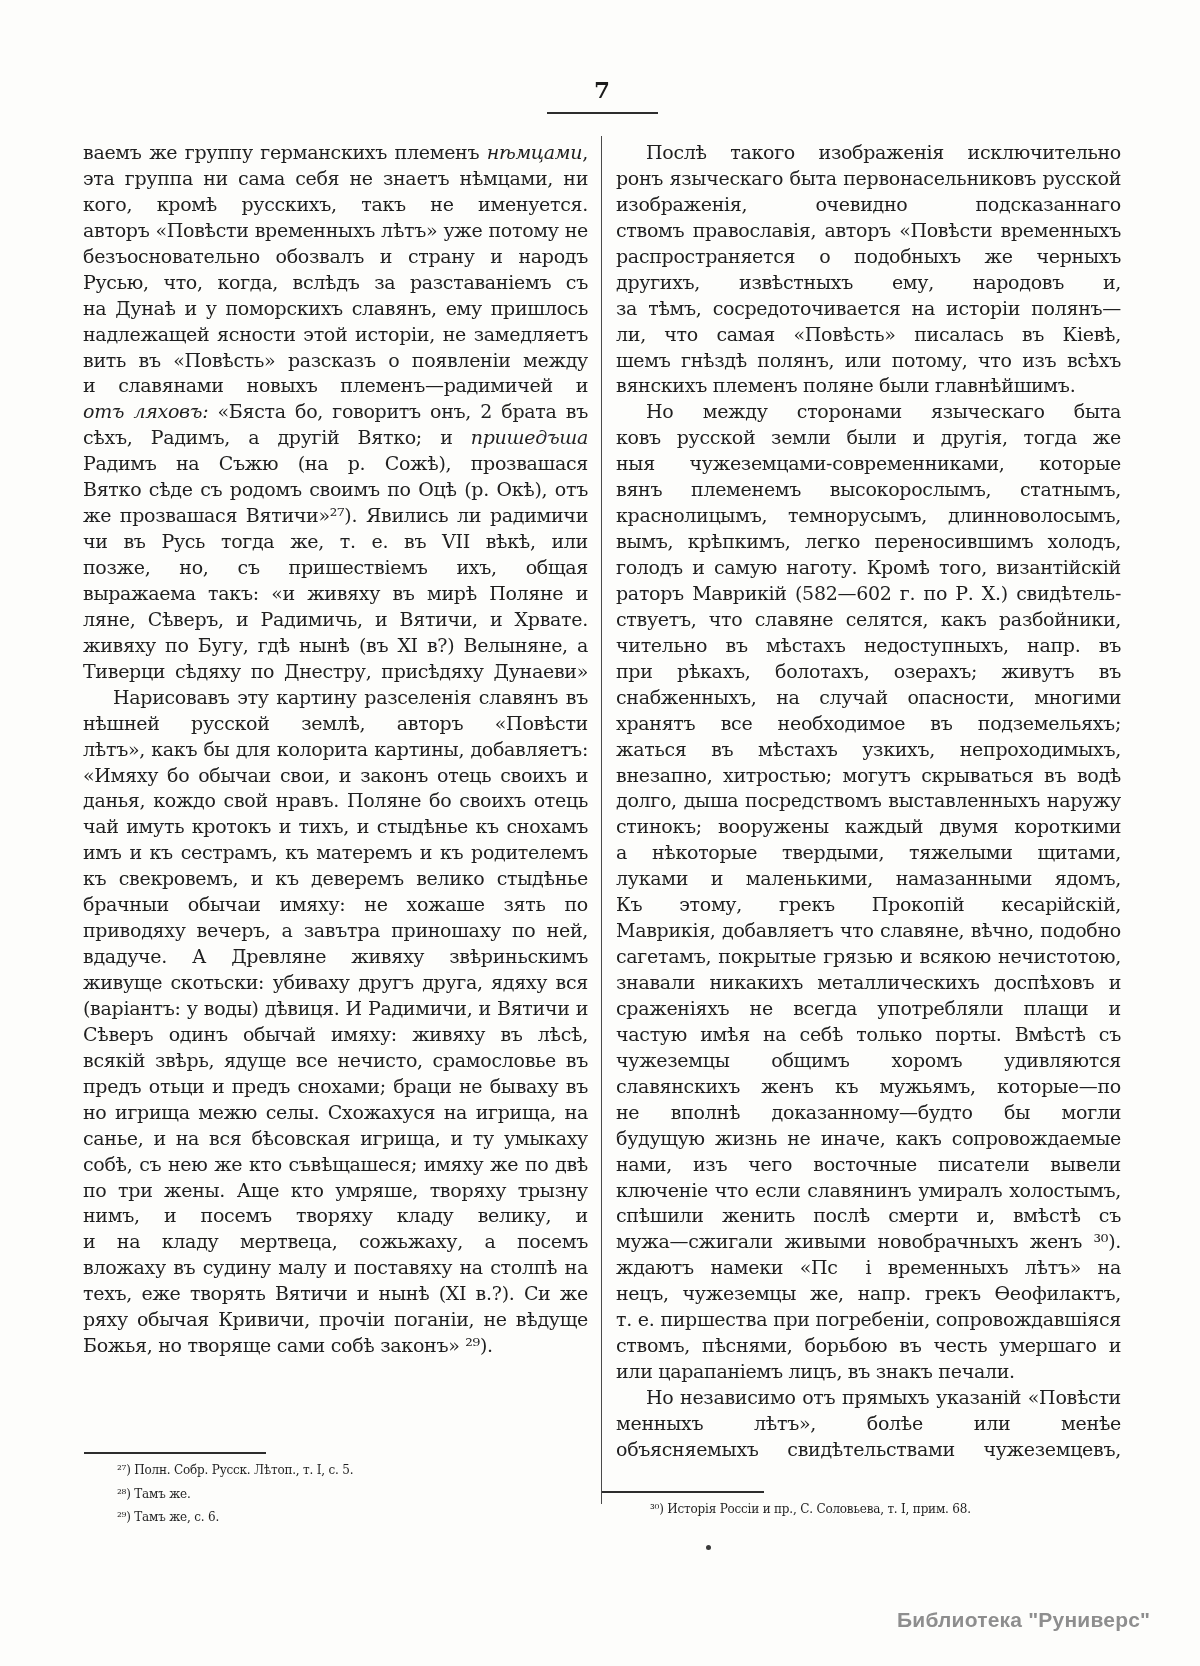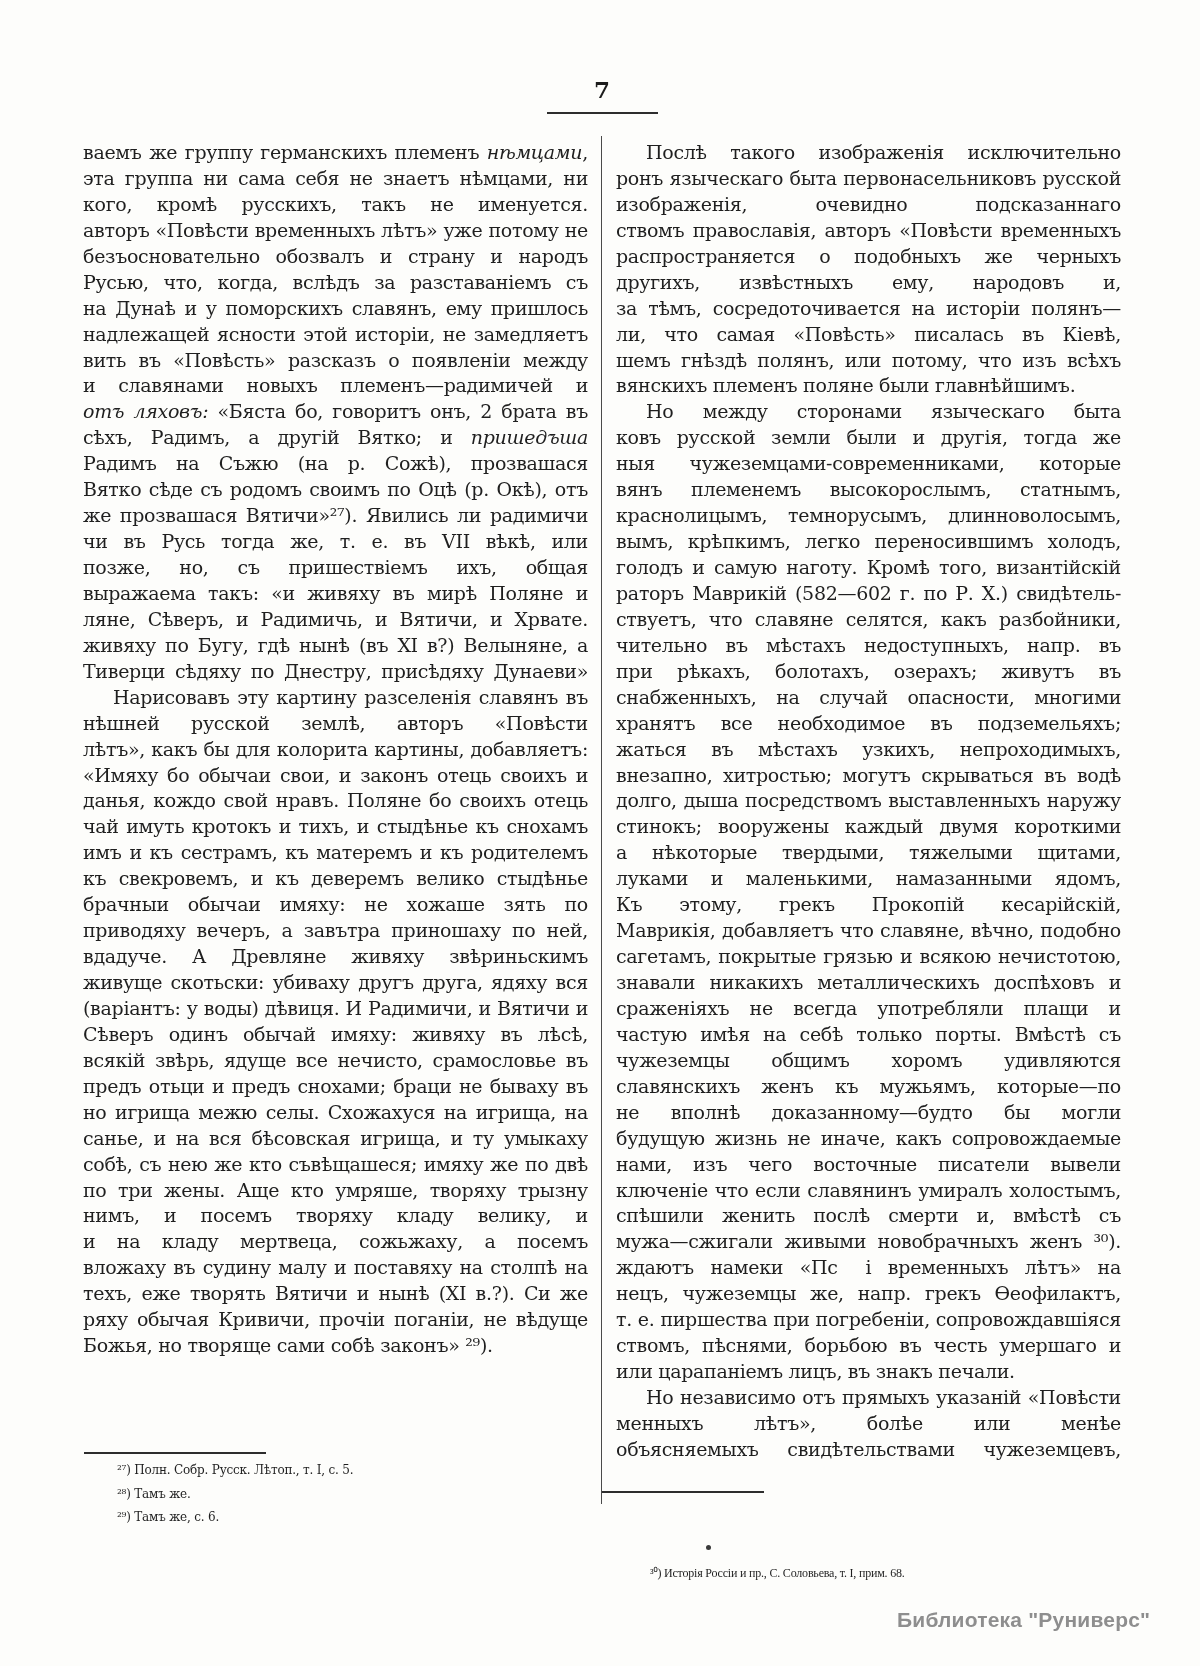--- a/index.html
+++ b/index.html
@@ -22,21 +22,21 @@
   .tline.indent{text-indent:30px;}
   .tline.end{text-align-last:left;}
   .tline i{font-style:italic;}
 
   .fn-sep{position:absolute;height:2px;background:#2d2d2d;}
   #fn-sep-left{left:84px;top:1452px;width:182px;}
   #fn-sep-right{left:602px;top:1491px;width:162px;}
 
   .footnotes{position:absolute;width:505px;font-size:12px;letter-spacing:-0.2px;}
   #fn-left{left:83px;top:1459px;}
-  #fn-right{left:616px;top:1562px;font-family:Liberation Serif, serif;}
+  #fn-right{left:616px;top:1498px;}
   .footnotes .tline{height:23.5px;line-height:23.5px;text-align:left;text-align-last:left;
                     padding-left:34px;text-indent:0;}
 
   .ink-dot{position:absolute;left:706px;top:1545px;width:5px;height:5px;border-radius:50%;background:#3a3a3a;}
 
   .watermark{position:absolute;left:897px;top:1608px;font-family:"Liberation Sans","DejaVu Sans",sans-serif;
              font-size:21px;font-weight:600;color:#8e8e8e;letter-spacing:0.2px;}
 </style>
 </head>
 <body>

